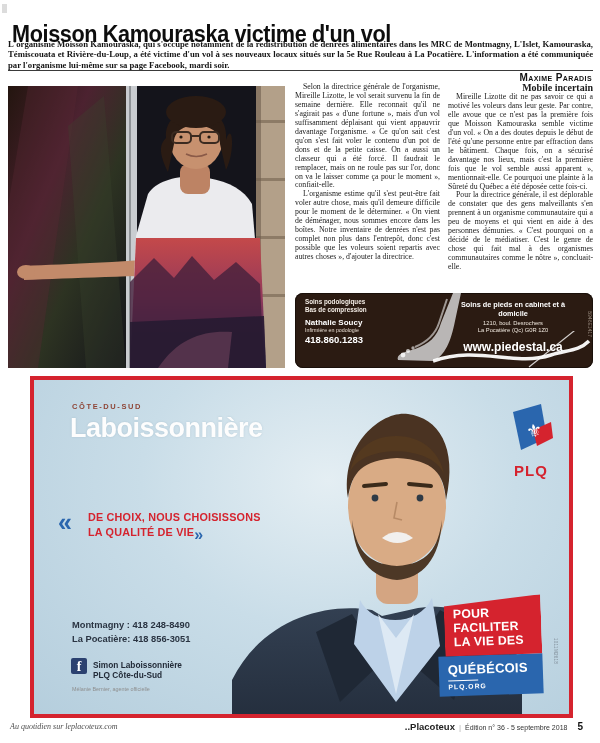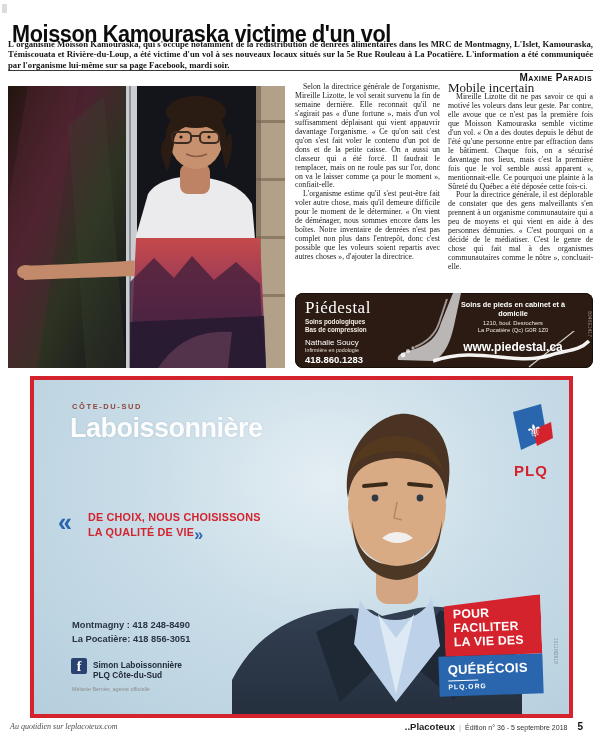--- a/index.html
+++ b/index.html
@@ -29,36 +29,36 @@
     position:absolute; top:72px; right:8px;
     font-family:Liberation Sans, sans-serif; font-weight:bold; font-size:10px;
     font-variant:small-caps; letter-spacing:.4px; color:#111;
   }
 
   
   .col { position:absolute; top:83px; width:145px; font-size:7.8px; line-height:8.95px; text-align:justify; }
   .col1 { left:295px; }
   .col2 { left:448px; }
   .col p { text-indent:8px; margin:0; }
-  .col h3 { font-size:13px; font-weight:normal; text-align:left; margin:0; line-height:10px; }
+  .col h3 { font-size:10px; font-weight:bold; text-align:right; margin:0; line-height:10px; }
 
   
   .photo { position:absolute; left:8px; top:86px; width:277px; height:282px; background:#17171d; }
   .photo svg { display:block; }
 
   
   .pied-ad {
     position:absolute; left:295px; top:293px; width:298px; height:75px;
     background:#2b1b12; border-radius:8px; color:#fff; overflow:hidden;
     box-shadow:0 0 0 1px #1a100a inset;
   }
   .pied-left { position:absolute; left:10px; top:5px; width:120px; }
   .pied-brand { font-family:"Liberation Serif", serif; font-size:17px; color:#fff; letter-spacing:.5px; }
   .pied-svc { font-family:"Liberation Sans", sans-serif; font-weight:bold; font-size:6.3px; line-height:7.5px; color:#f4ede6; }
-  .pied-person { margin-top:5px; font-family:"Liberation Sans", sans-serif; font-weight:normal; font-size:8px; }
+  .pied-person { margin-top:5px; font-family:"Liberation Sans", sans-serif; font-weight:bold; font-size:8px; }
   .pied-person-title { font-family:"Liberation Sans", sans-serif; font-size:5.3px; color:#e8ddd2; }
   .pied-phone { font-family:"Liberation Sans", sans-serif; font-weight:bold; font-size:9.5px; margin-top:1px; }
   .pied-right { position:absolute; left:152px; top:7px; width:132px; text-align:center; font-family:"Liberation Sans", sans-serif; }
   .pied-tag { font-weight:bold; font-size:7.3px; }
   .pied-addr { font-size:5.8px; line-height:7px; color:#efe7dd; margin-top:2px; }
   .pied-web { font-weight:bold; font-size:12px; margin-top:6px; }
   .pied-foot-svg { position:absolute; left:96px; top:0; }
   .pied-swoosh { position:absolute; left:138px; top:38px; }
   .pied-code {
     position:absolute; right:1px; top:18px; writing-mode:vertical-rl;
@@ -192,21 +192,20 @@
         <circle cx="22" cy="55" r="1.7" fill="#fff" opacity="0.6"></circle>
       </svg>
     </div>
     <div class="pied-swoosh">
       <svg width="158" height="37" viewBox="0 0 158 37">
         <path d="M0 30 C45 14 82 36 118 24 C134 19 146 20 156 10" stroke="#ffffff" stroke-width="3.5" fill="none" opacity="0.95"></path>
         <path d="M96 36 L156 -12" stroke="#ffffff" stroke-width="1.2" fill="none" opacity="0.8"></path>
       </svg>
     </div>
     <div class="pied-left">
-      <div class="pied-brand">Piédestal</div>
       <div class="pied-svc">Soins podologiques</div>
       <div class="pied-svc">Bas de compression</div>
       <div class="pied-person">Nathalie Soucy</div>
       <div class="pied-person-title">Infirmière en podologie</div>
       <div class="pied-phone">418.860.1283</div>
     </div>
     <div class="pied-right">
       <div class="pied-tag">Soins de pieds en cabinet et à domicile</div>
       <div class="pied-addr">1210, boul. Desrochers</div>
       <div class="pied-addr" style="margin-top:0">La Pocatière (Qc)  G0R 1Z0</div>

